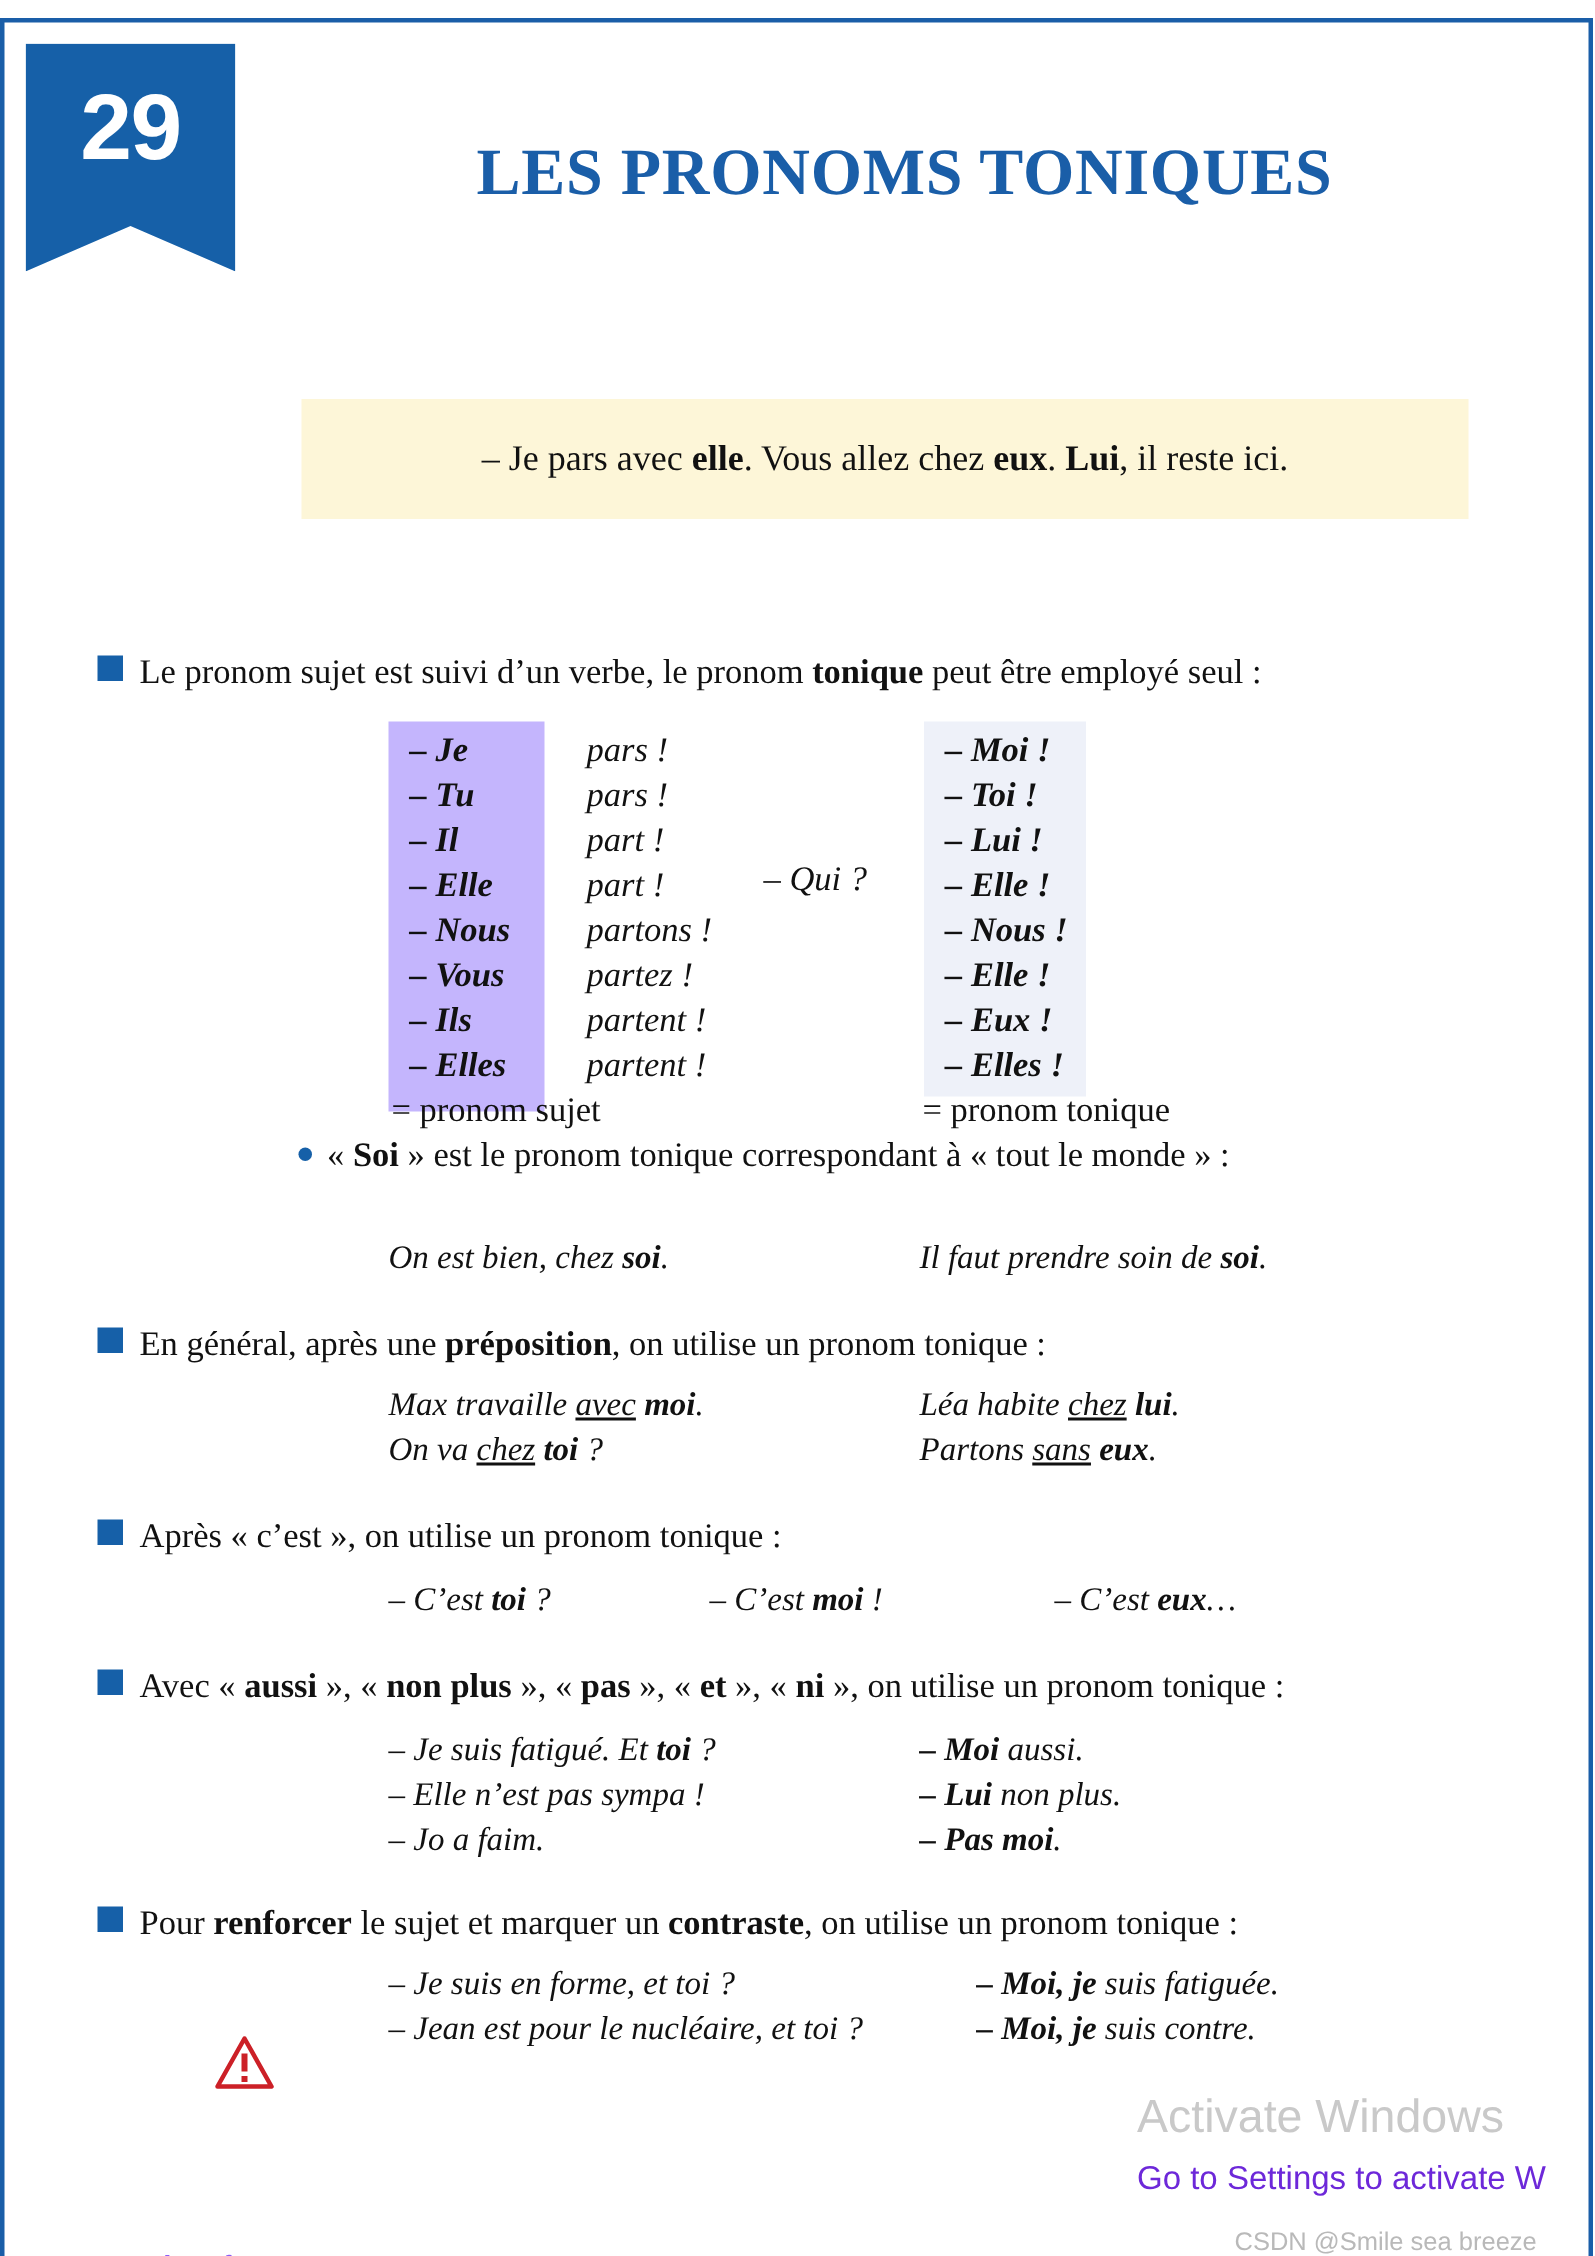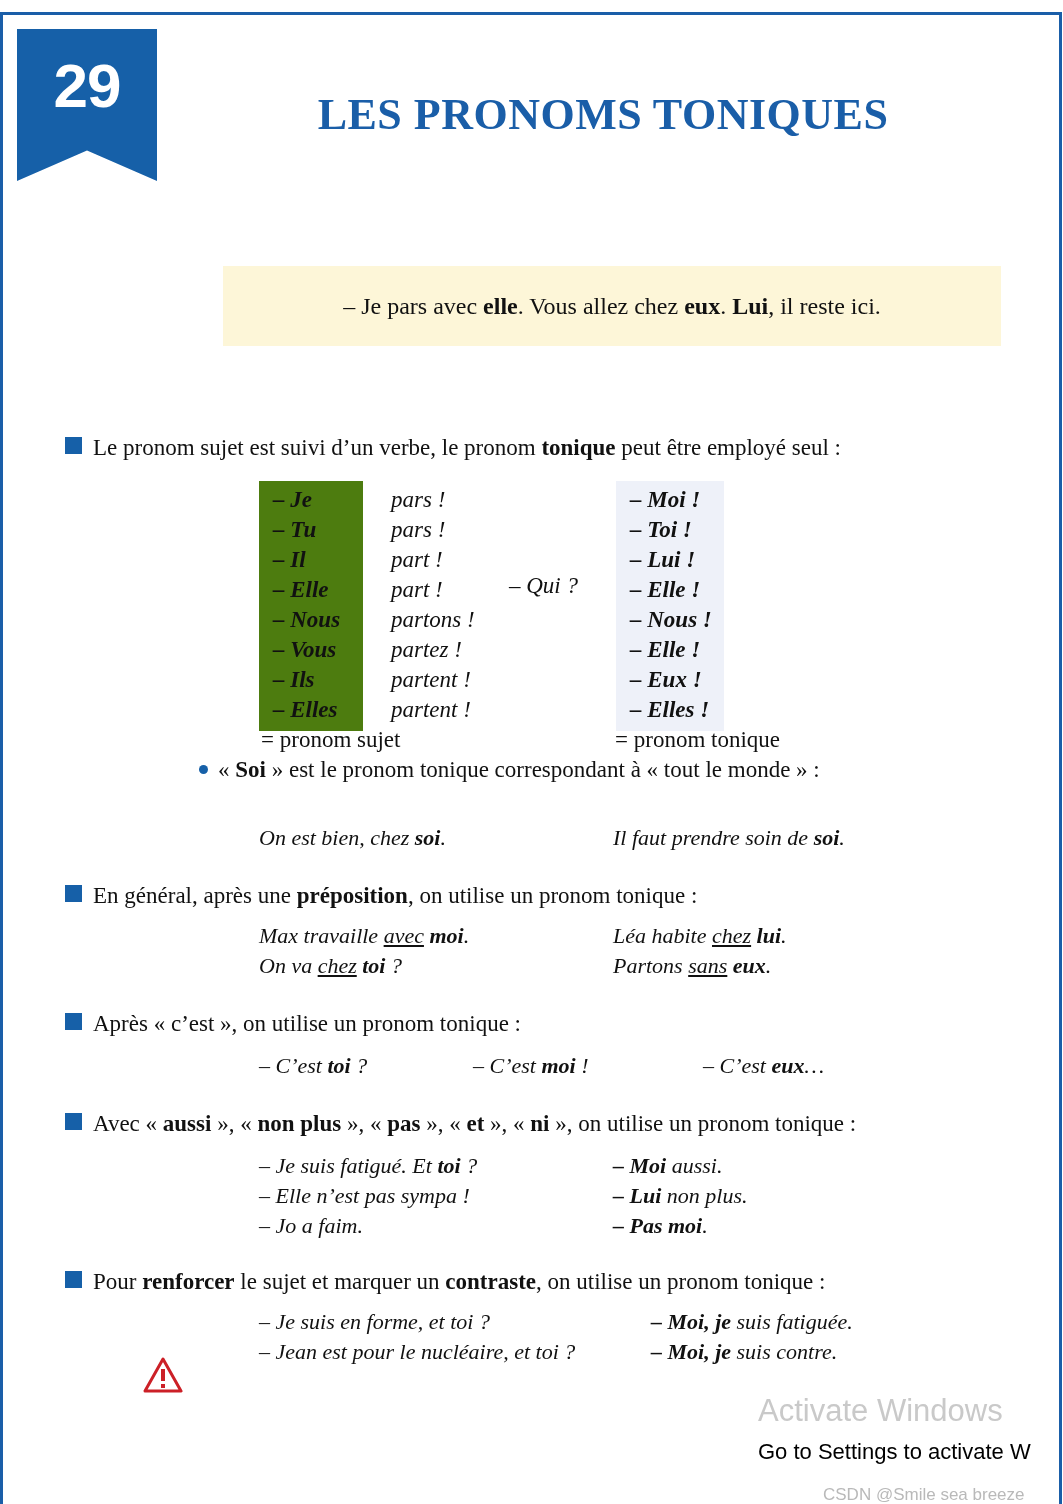--- a/index.html
+++ b/index.html
@@ -62,21 +62,20 @@
   .intro-box {
     position: absolute;
     left: 198px;
     top: 251px;
     width: 778px;
     height: 80px;
     background: #fdf6d8;
     display: flex;
     align-items: center;
     justify-content: center;
-    margin-left: 22px;
   }
   .intro-text {
     font-size: 24px;
     color: #111;
   }
   .bullet-sq {
     display: inline-block;
     width: 17px; height: 17px;
     background: #1660a8;
     margin-right: 11px;
@@ -94,22 +93,22 @@
     white-space: nowrap;
   }
   .ex b { font-style: italic; font-weight: bold; }
   .u { text-decoration: underline; }
   
   .col-subject {
     position: absolute;
     left: 256px;
     top: 466px;
     width: 104px;
-    background: #4d7c0f;
-    padding: 4px 0 6px 0;
+    background: #c4b5fd;
+    padding: 4px 0 16px 0;
   }
   .col-tonic {
     position: absolute;
     left: 613px;
     top: 466px;
     width: 108px;
     background: #eef1f9;
     padding: 4px 0 6px 0;
   }
   .col-subject .cell, .col-tonic .cell {
@@ -186,21 +185,21 @@
     font-size: 31px;
     color: #c9c9c9;
     white-space: nowrap;
   }
   .wm-settings {
     position: absolute;
     left: 755px;
     top: 1424px;
     font-family: "Liberation Sans", sans-serif;
     font-size: 22px;
-    color: #000000;
+    color: #6d28d9;
     white-space: nowrap;
   }
   .wm-csdn {
     position: absolute;
     left: 820px;
     top: 1470px;
     font-family: "Liberation Sans", sans-serif;
     font-size: 17px;
     color: #b9b9b9;
     white-space: nowrap;

